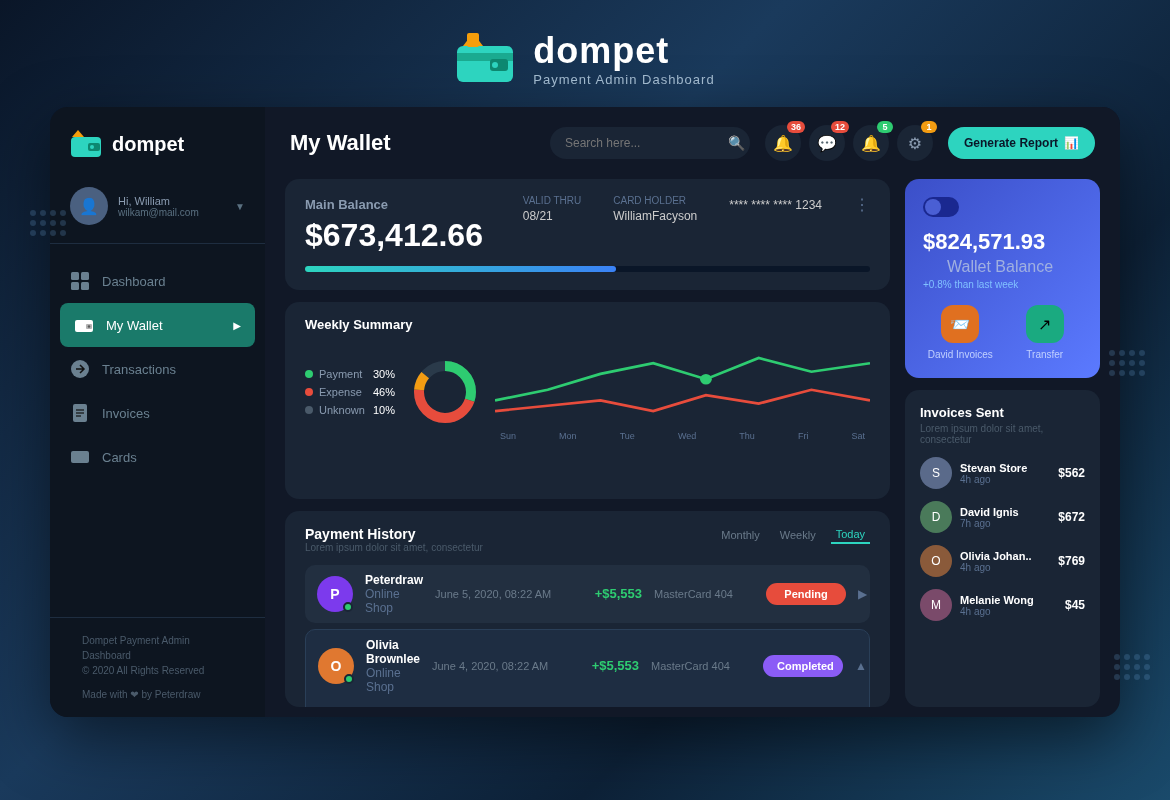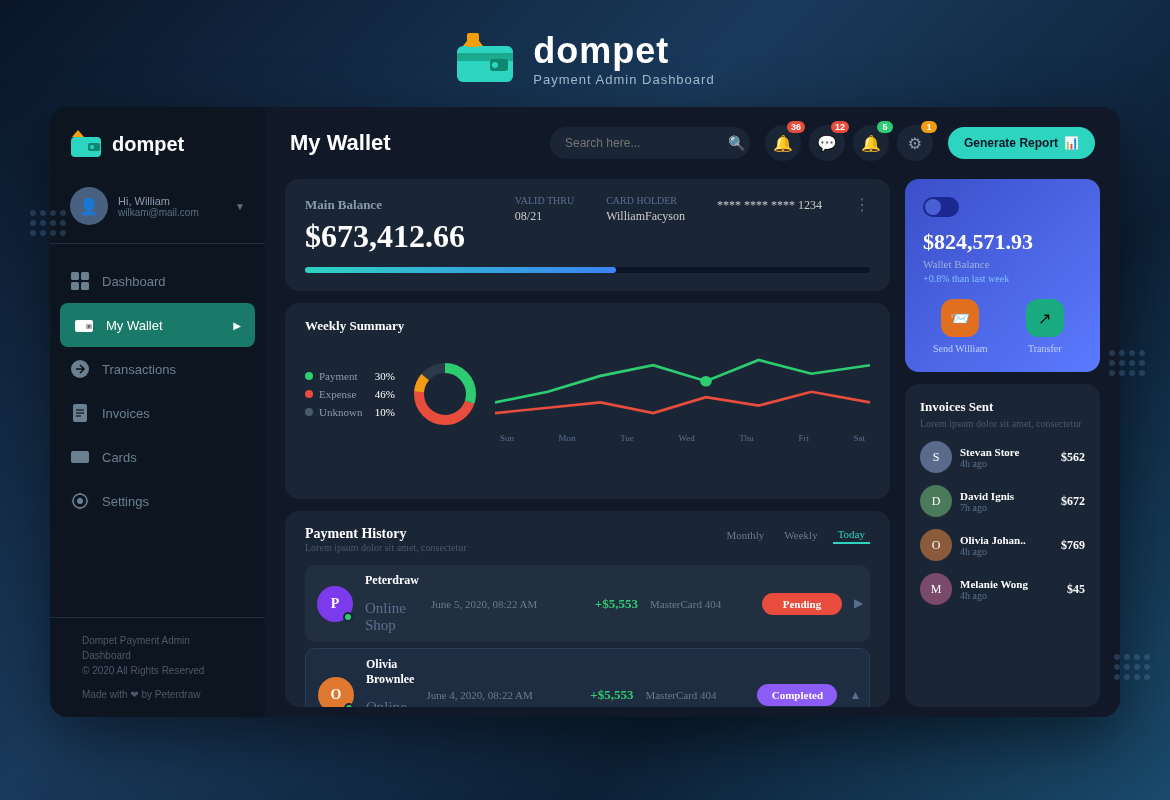--- a/index.html
+++ b/index.html
@@ -225,21 +225,20 @@
       gap: 6px;
     }
 
     
     .content-area {
       display: flex;
       flex: 1;
       overflow: hidden;
       gap: 0;
       padding: 0 20px 10px;
-      font-family: Liberation Serif, serif;
     }
 
     
     .left-column {
       flex: 1;
       display: flex;
       flex-direction: column;
       gap: 12px;
       overflow: hidden;
     }
@@ -395,21 +394,21 @@
       bottom: 0;
       right: 0;
       width: 10px;
       height: 10px;
       border-radius: 50%;
       border: 2px solid #1a2535;
     }
     .avatar-status.green { background: #2ecc71; }
     .payment-info { flex: 1; }
     .payment-name { font-size: 12px; font-weight: 600; color: #fff; }
-    .payment-shop { font-size: 15px; color: #5a7090; margin-top: 12px; }
+    .payment-shop { font-size: 12px; color: #5a7090; }
     .payment-date { font-size: 11px; color: #6a7a8a; min-width: 130px; }
     .payment-amount { font-size: 13px; font-weight: 700; color: #2ecc71; min-width: 65px; text-align: right; }
     .payment-method { font-size: 11px; color: #6a7a8a; min-width: 100px; }
     .status-badge {
       padding: 5px 14px;
       border-radius: 20px;
       font-size: 11px;
       font-weight: 600;
       min-width: 80px;
       text-align: center;
@@ -455,21 +454,21 @@
       margin-bottom: 12px;
       cursor: pointer;
     }
     .toggle-thumb {
       width: 16px;
       height: 16px;
       background: #4a5fd4;
       border-radius: 50%;
     }
     .wallet-amount { font-size: 22px; font-weight: 700; color: #fff; margin-bottom: 3px; }
-    .wallet-label { font-size: 11px; color: #a0b0e0; margin-bottom: 3px; }
+    .wallet-label { font-size: 16px; color: #a0b0e0; margin-bottom: 3px; margin-left: 24px; }
     .wallet-change { font-size: 10px; color: #80c0ff; }
     .wallet-actions {
       display: flex;
       gap: 10px;
       margin-top: 15px;
     }
     .wallet-action {
       flex: 1;
       display: flex;
       flex-direction: column;
@@ -615,29 +614,20 @@
         </svg>
         <span>Invoices</span>
       </div>
       <div class="nav-item">
         <svg class="nav-icon" viewBox="0 0 20 20" fill="currentColor">
           <rect x="1" y="4" width="18" height="12" rx="2"></rect>
           <rect x="1" y="8" width="18" height="3"></rect>
         </svg>
         <span>Cards</span>
       </div>
-      <div class="nav-item">
-        <svg class="nav-icon" viewBox="0 0 20 20" fill="currentColor">
-          <circle cx="10" cy="10" r="3"></circle>
-          <path d="M10 1 L11 4 L9 4 Z M10 19 L11 16 L9 16 Z M1 10 L4 11 L4 9 Z M19 10 L16 11 L16 9 Z"></path>
-          <circle cx="10" cy="10" r="7" fill="none" stroke="currentColor" stroke-width="1.5"></circle>
-          <circle cx="10" cy="10" r="2.5"></circle>
-        </svg>
-        <span>Settings</span>
-      </div>
     </nav>
 
     <div class="sidebar-footer">
       <div>Dompet Payment Admin Dashboard</div>
       <div>© 2020 All Rights Reserved</div>
       <div class="made-with">Made with ❤ by Peterdraw</div>
     </div>
   </div>
 
   <div class="main-content">
@@ -816,21 +806,21 @@
         <div class="wallet-card">
           <div class="wallet-toggle">
             <div class="toggle-thumb"></div>
           </div>
           <div class="wallet-amount">$824,571.93</div>
           <div class="wallet-label">Wallet Balance</div>
           <div class="wallet-change">+0.8% than last week</div>
           <div class="wallet-actions">
             <div class="wallet-action">
               <div class="action-icon-circle orange">📨</div>
-              <span class="action-label">Send William</span>
+              <span class="action-label">David Invoices</span>
             </div>
             <div class="wallet-action">
               <div class="action-icon-circle teal">↗</div>
               <span class="action-label">Transfer</span>
             </div>
           </div>
         </div>
 
         <div class="invoices-card">
           <div class="invoices-title">Invoices Sent</div>

